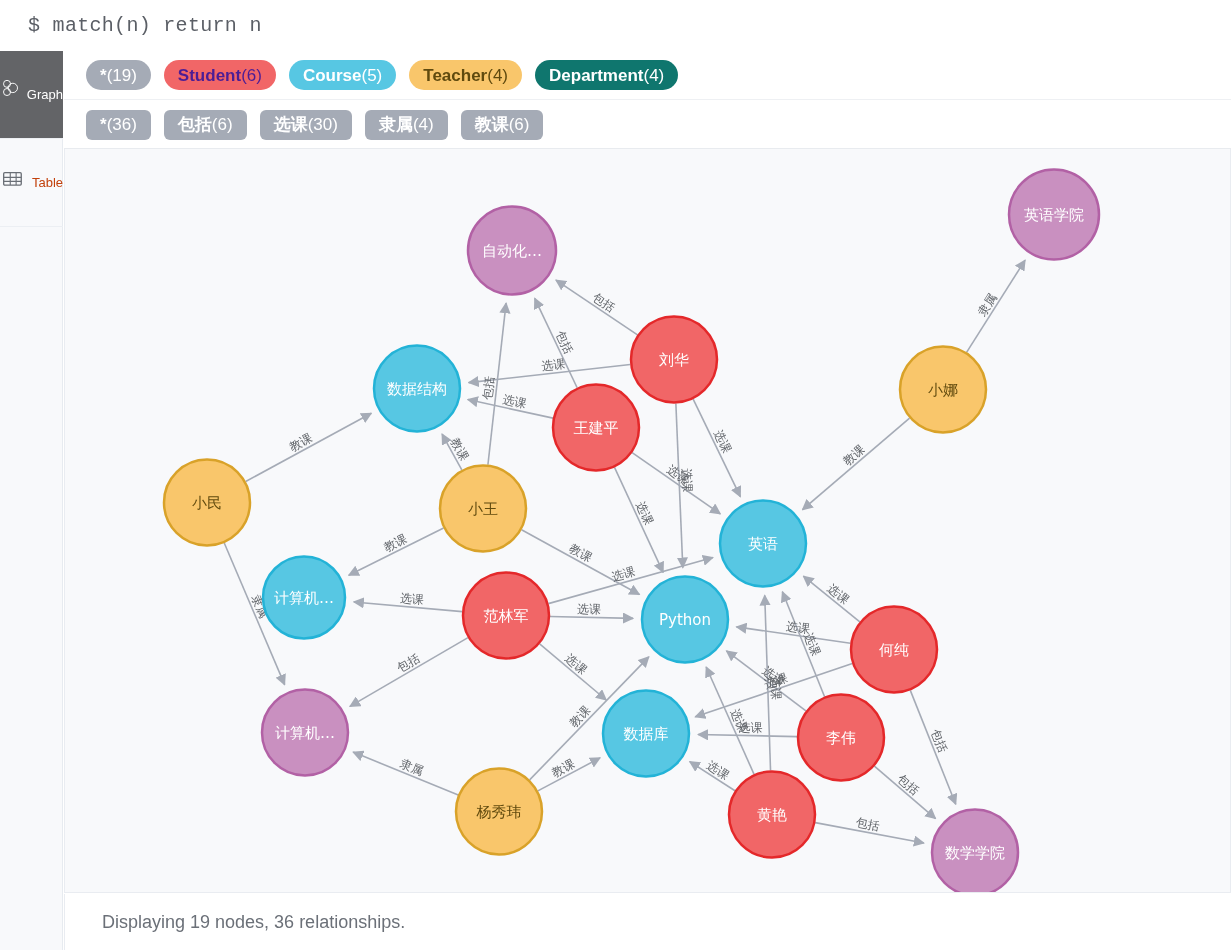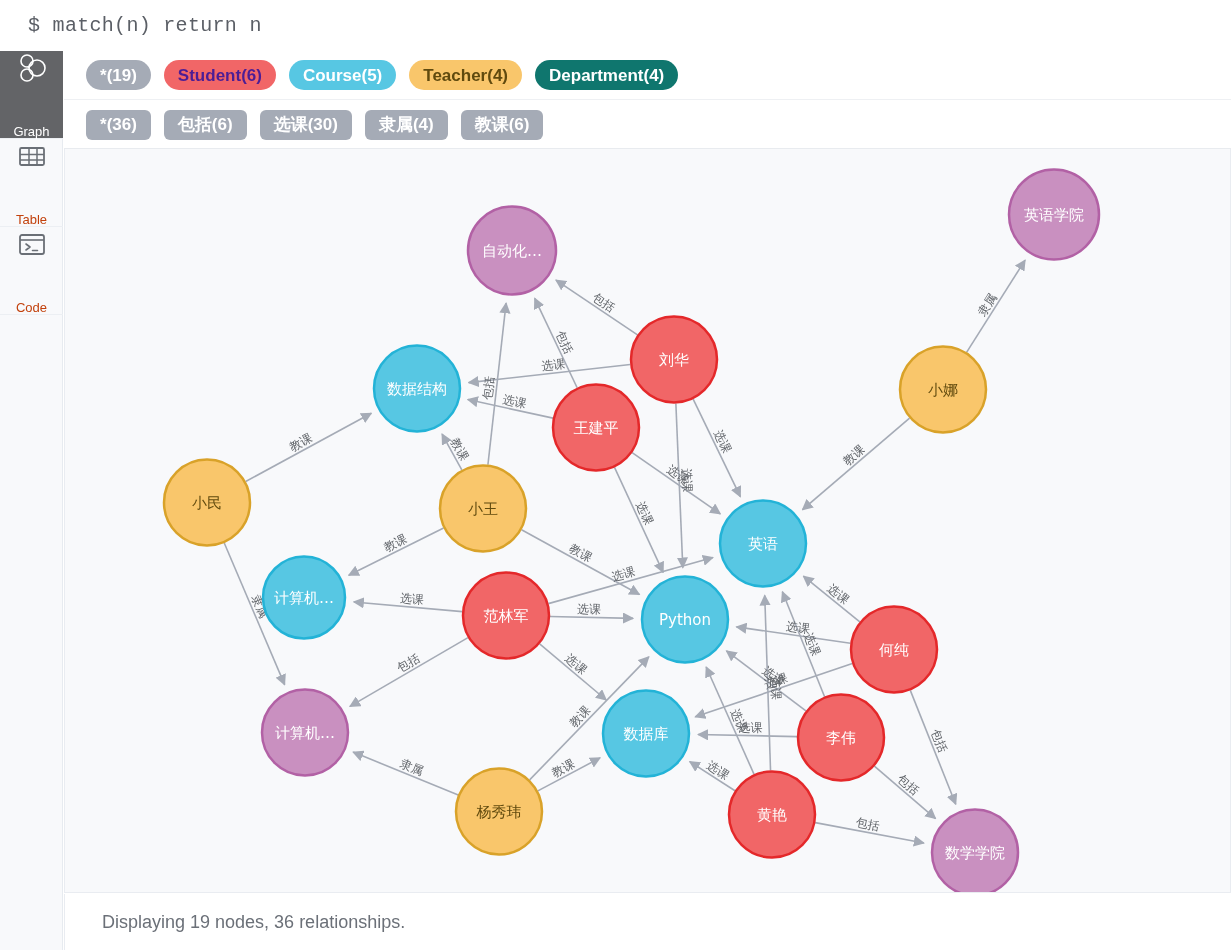--- a/index.html
+++ b/index.html
@@ -27,21 +27,21 @@
 
   
   .rail{
     position:absolute;left:0;top:51px;width:63px;height:899px;
     background:#f8f9fb;
     border-right:1px solid #e7ebf0;
     box-sizing:border-box;
   }
   .rail-item{
     width:63px;height:88px;
-    display:flex;flex-direction:column;align-items:center;justify-content:space-between;
+    display:flex;flex-direction:row;align-items:center;justify-content:space-between;
     gap:7px;cursor:pointer;
     border-bottom:1px solid #eceff3;
     box-sizing:border-box;
   }
   .rail-item .ic{display:block;width:34px;height:34px;}
   .rail-item .lb{font-size:13px;color:#c2410c;line-height:1;}
   .rail-item.active{background:#636467;}
   .rail-item.active .lb{color:#ffffff;}
   .rail-item.active .ic *{stroke:#ffffff;}
 
@@ -57,21 +57,21 @@
     padding-left:22px;height:49px;box-sizing:border-box;
   }
   .legend-row.r1{border-bottom:1px solid #eef0f3;}
   .pill{
     display:inline-flex;align-items:center;
     height:30px;padding:0 14px;border-radius:16px;
     font-size:17px;line-height:1;white-space:nowrap;
     cursor:pointer;user-select:none;
   }
   .pill .nm{font-weight:bold;}
-  .pill .ct{font-weight:bold;}
+  .pill .ct{font-weight:normal;}
   .pill.grey{background:#a5abb6;color:#ffffff;}
   .pill.grey .nm{font-weight:bold;}
   .pill.red{background:#f16667;color:#4c1d95;}
   .pill.cyan{background:#57c7e3;color:#ffffff;}
   .pill.yellow{background:#f9c66b;color:#604a0e;text-align:center;}
   .pill.purple{background:#0f766e;color:#ffffff;}
   .legend-row.r2 .pill{border-radius:6px;font-size:17px;background:#a5abb6;color:#fff;}
 
   
   .canvas{
@@ -136,30 +136,20 @@
       <span class="ic">
         <svg viewBox="0 0 34 34" fill="none">
           <rect x="5" y="9" width="24" height="17" rx="1.5" stroke="#6a6f76" stroke-width="1.8"></rect>
           <path d="M5 15.5 H29 M5 21 H29 M14 9 V26 M22 9 V26" stroke="#6a6f76" stroke-width="1.5"></path>
         </svg>
       </span>
       <span class="lb">Table</span>
     </div>
 
 
-    <div class="rail-item">
-      <span class="ic">
-        <svg viewBox="0 0 34 34" fill="none">
-          <rect x="5" y="8" width="24" height="19" rx="2" stroke="#6a6f76" stroke-width="1.8"></rect>
-          <path d="M5 13 H29" stroke="#6a6f76" stroke-width="1.6"></path>
-          <path d="M11 17 L15 20 L11 23 M17.5 23.5 H22.5" stroke="#6a6f76" stroke-width="1.6" stroke-linecap="round" stroke-linejoin="round"></path>
-        </svg>
-      </span>
-      <span class="lb">Code</span>
-    </div>
   </div>
 
   <div class="legend">
     <div class="legend-row r1" id="node-pill-row">
         <div class="pill grey">
           <span class="nm">*</span>
           <span class="ct">(19)</span>
         </div>
         <div class="pill red">
           <span class="nm">Student</span>

